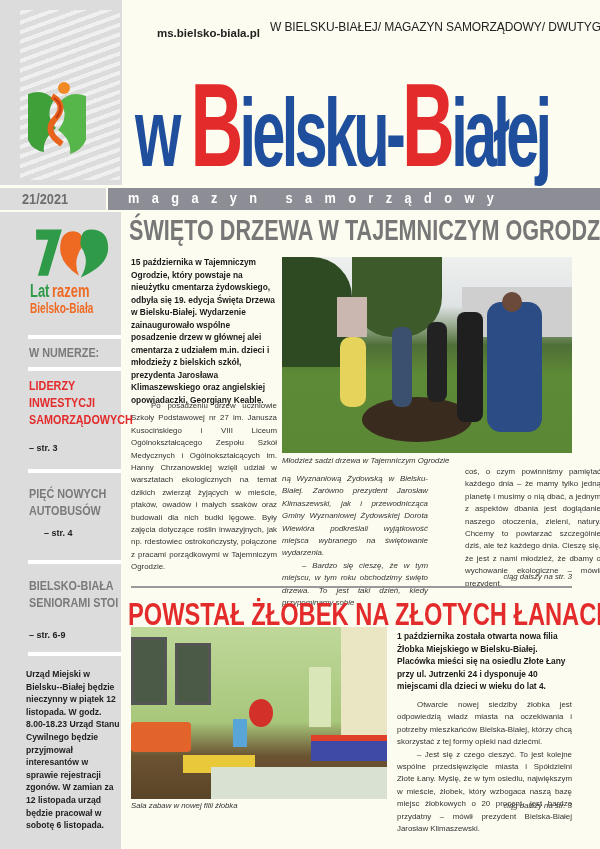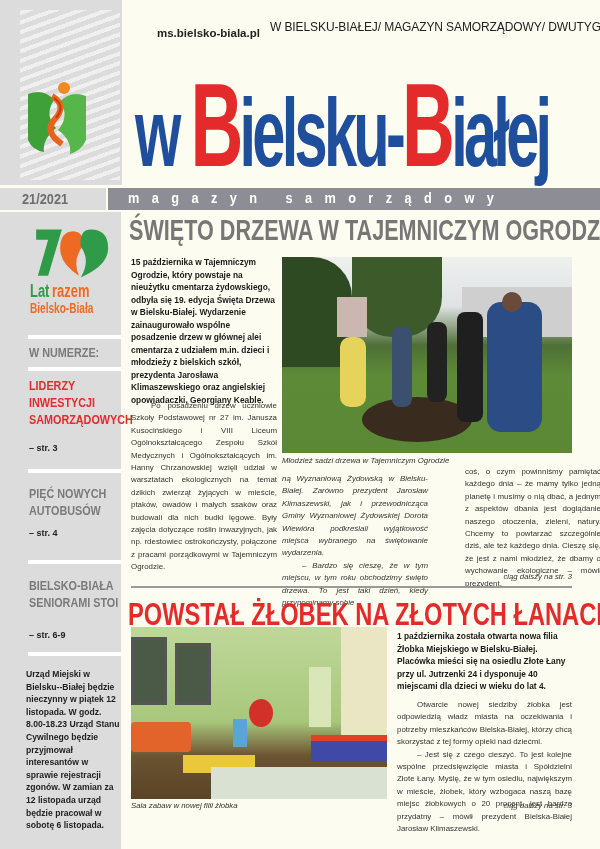--- a/index.html
+++ b/index.html
@@ -95,21 +95,21 @@
   <div>INWESTYCJI</div>
   <div>SAMORZĄDOWYCH</div>
 </div>
 <div class="side-page" style="top:443px;">– str. 3</div>
 
 <div class="side-rule" style="top:469px;"></div>
 <div class="side-heading" style="top:485px;">
   <div>PIĘĆ NOWYCH</div>
   <div>AUTOBUSÓW</div>
 </div>
-<div class="side-page" style="top:528px;">– str. 4</div>
+<div class="side-page" style="top:528px;margin-left:15px;">– str. 4</div>
 
 <div class="side-rule" style="top:560px;"></div>
 <div class="side-heading" style="top:577px;">
   <div>BIELSKO-BIAŁA</div>
   <div>SENIORAMI STOI</div>
 </div>
 <div class="side-page" style="top:630px;">– str. 6-9</div>
 
 <div class="side-rule" style="top:652px;"></div>
 <div class="notice" style="top:668px;">Urząd Miejski w Bielsku--Białej będzie nieczynny w piątek 12 listopada. W godz. 8.00-18.23 Urząd Stanu Cywilnego będzie przyjmował interesantów w sprawie rejestracji zgonów. W zamian za 12 listopada urząd będzie pracował w sobotę  6 listopada.</div>

